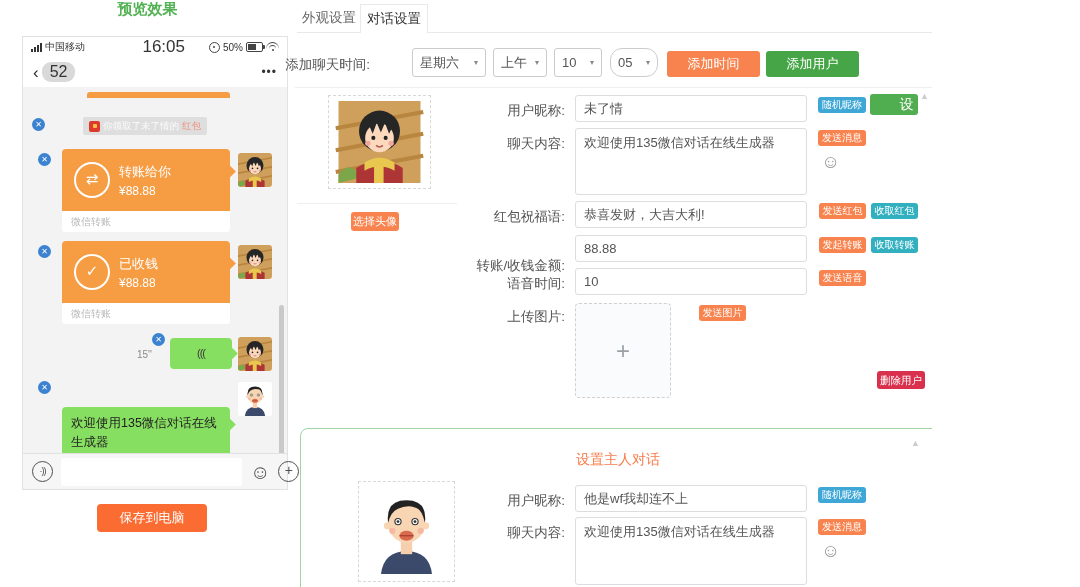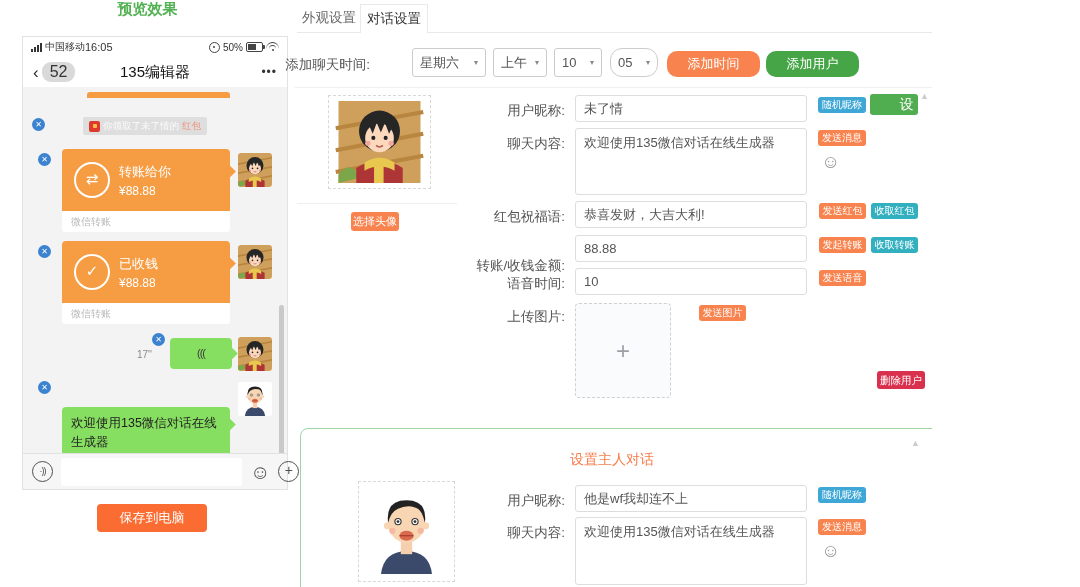--- a/index.html
+++ b/index.html
@@ -6,21 +6,21 @@
   .stage{position:relative;width:932px;height:587px;overflow:hidden;background:#fff;
          font-family:"Liberation Sans","DejaVu Sans",sans-serif;-webkit-font-smoothing:antialiased;}
   .abs{position:absolute;box-sizing:border-box;}
   
   .preview-title{left:0;top:5;width:295px;text-align:center;color:#52b152;font-size:15px;font-weight:bold;}
   .phone{left:22px;top:36px;width:266px;height:454px;background:#fff;border:1px solid #e2e2e2;}
   .statusbar{position:relative;height:20px;display:flex;align-items:center;padding:0 8px;font-size:10px;color:#333;}
   .sig{display:flex;align-items:flex-end;gap:1px;margin-right:3px;}
   .sig i{display:block;width:2px;background:#333;}
   .sig i:nth-child(1){height:3px}.sig i:nth-child(2){height:5px}.sig i:nth-child(3){height:7px}.sig i:nth-child(4){height:9px}
-  .sb-time{flex:1;text-align:left;font-size:11px;}
+  .sb-time{flex:1;text-align:right;font-size:17px;}
   .sb-right{display:flex;align-items:center;gap:3px;padding-left:24px;}
   .lock{width:9px;height:9px;border:1px solid #444;border-radius:50%;position:relative;}
   .lock:after{content:"";position:absolute;left:3px;top:3px;width:2px;height:2px;background:#444;border-radius:50%;}
   .batt{width:15px;height:8px;border:1px solid #444;border-radius:2px;position:relative;}
   .batt:before{content:"";position:absolute;left:1px;top:1px;bottom:1px;width:8px;background:#444;}
   .batt:after{content:"";position:absolute;right:-3px;top:2px;width:2px;height:4px;background:#444;border-radius:0 1px 1px 0;}
   .wifi{position:relative;width:13px;height:10px;}
   .wifi i{position:absolute;border-radius:50%;border-top:1.6px solid #444;}
   .wifi .a1{left:0;top:0;width:13px;height:13px;}
   .wifi .a2{left:3px;top:3px;width:7px;height:7px;}
@@ -61,21 +61,21 @@
   .save-btn{left:97px;top:504px;width:110px;height:28px;background:#fb6c33;border-radius:4px;color:#fff;font-size:13px;line-height:28px;text-align:center;cursor:pointer;}
   
   .tabline{left:297px;top:32px;width:668px;height:1px;background:#e9e9e9;}
   .tab{font-size:13.5px;cursor:pointer;}
   .tab.inactive{left:302px;top:9px;color:#666;}
   .tab.active{left:360px;top:4px;width:68px;height:29px;background:#fff;border:1px solid #e9e9e9;border-bottom:none;text-align:center;line-height:28px;color:#333;z-index:2;}
   .flabel{color:#555;font-size:13.5px;text-align:right;width:125px;}
   .sel{height:29px;border:1px solid #ccc;border-radius:3px;background:#fff;display:flex;align-items:center;justify-content:space-between;padding:0 7px;font-size:13px;color:#555;cursor:pointer;}
   .sel .caret{font-size:8px;color:#888;}
   .btn{color:#fff;text-align:center;border-radius:3px;cursor:pointer;}
-  .btn-lg{height:26px;line-height:26px;font-size:13px;border-radius:10px;}
+  .btn-lg{height:26px;line-height:26px;font-size:13px;}
   .btn-sm{height:16px;line-height:16px;font-size:10px;}
   .o{background:#f8834e}.g2{background:#46a546}.t{background:#33b0bf}.b{background:#3fa7d6}.r{background:#d9314d}.gm{background:#50ad50}
   .divid{background:#efefef;}
   .dashbox{border:1px dashed #d8d8d8;background:#fff;padding:5px;}
   .dashbox svg{display:block;width:100%;height:100%;}
   .tinput{height:27px;border:1px solid #ddd;border-radius:3px;padding:0 8px;font-size:13px;color:#555;outline:none;width:232px;box-sizing:border-box;}
   .tarea{border:1px solid #ddd;border-radius:3px;padding:5px 8px;font-size:13px;color:#555;outline:none;width:232px;resize:none;box-sizing:border-box;font-family:inherit;}
   .tri{font-size:9px;color:#ccc;cursor:pointer;}
   .upload{border:1px dashed #d0d0d0;border-radius:4px;background:#fafbfc;display:flex;align-items:center;justify-content:center;font-size:24px;color:#9aa0a6;cursor:pointer;}
   .smiley-e{font-size:19px;color:#999;cursor:pointer;line-height:1;}
@@ -110,21 +110,20 @@
             <i class="a1"></i>
             <i class="a2"></i>
             <i class="a3"></i>
           </span>
       </span>
     </div>
 
     <div class="navbar">
       <span class="back">‹</span>
       <span class="badge">52</span>
-      <span class="nav-title">135编辑器</span>
       <span class="nav-menu">•••</span>
     </div>
 
     <div class="chat">
 
       <div class="abs" style="left:64px;top:5px;width:143px;">
         <div class="rp-top"></div>
       </div>
 
       <div class="abs xbtn" style="left:9px;top:31px;">✕</div>
@@ -190,21 +189,21 @@
             <path d="M19 25 L22 17 L25 24 L28 16 L31 23 L34 16 L37 24 L40 18 L42 26 L42 20 Q40 10 30 10 Q20 10 18 20 Z" fill="#262626"></path>
             <circle cx="25.5" cy="27" r="1.5" fill="#222"></circle>
             <circle cx="34.5" cy="27" r="1.5" fill="#222"></circle>
             <circle cx="21.5" cy="31" r="2" fill="#f2a7a0"></circle>
             <circle cx="38.5" cy="31" r="2" fill="#f2a7a0"></circle>
             <path d="M27.5 32.5 q2.5 2.3 5 0" stroke="#b05a50" stroke-width="1.2" fill="none"></path>
           </svg>
       </div>
 
       <div class="abs xbtn" style="left:129px;top:246px;">✕</div>
-      <div class="abs dur" style="left:114px;top:262px;">17''</div>
+      <div class="abs dur" style="left:114px;top:262px;">15''</div>
       <div class="abs gbubble voice-b" style="left:147px;top:251px;">
         <span class="tail" style="top:11px;"></span>
         <span>(((</span>
       </div>
       <div class="abs avatar" style="left:215px;top:250px;">
         <svg viewBox="0 0 60 60">
             <rect width="60" height="60" fill="#cfa05b"></rect>
             <path d="M-2 20 L62 8 M-2 36 L62 24 M-2 52 L62 40" stroke="#b8863f" stroke-width="3"></path>
             <path d="M0 54 Q8 42 16 56 L0 60 Z" fill="#7ca64a"></path>
             <path d="M13 49 Q30 38 47 49 L47 60 L13 60 Z" fill="#ad3535"></path>
@@ -332,21 +331,21 @@
 
   <div class="abs flabel" style="left:440px;top:308px;">上传图片:</div>
   <div class="abs upload" style="left:575px;top:303px;width:96px;height:95px;">
     <span>+</span>
   </div>
   <div class="abs btn btn-sm o" style="left:699px;top:305px;width:47px;">发送图片</div>
   <div class="abs btn r" style="left:877px;top:371px;width:48px;height:18px;line-height:18px;font-size:10.5px;">删除用户</div>
 
   <div class="abs sec2" style="left:300px;top:428px;width:640px;height:175px;"></div>
   <div class="abs tri" style="left:911px;top:438px;">▲</div>
-  <div class="abs sec2-title" style="left:292px;top:451px;width:640px;">设置主人对话</div>
+  <div class="abs sec2-title" style="left:298px;top:451px;width:640px;">设置主人对话</div>
 
   <div class="abs dashbox" style="left:358px;top:481px;width:97px;height:101px;">
     <svg viewBox="0 0 60 60">
         <rect width="60" height="60" fill="#fff"></rect>
         <path d="M12 60 Q14 44 30 44 Q46 44 48 60 Z" fill="#3b4a6b"></path>
         <rect x="26" y="37" width="8" height="9" fill="#f6cfae"></rect>
         <ellipse cx="30" cy="24" rx="13" ry="14" fill="#f8d6b3"></ellipse>
         <path d="M17 24 Q15 8 30 8 Q45 8 43 24 Q41 14 36 13 Q30 11 24 14 Q19 16 17 24 Z" fill="#222"></path>
         <circle cx="16.5" cy="26" r="2.5" fill="#f8d6b3"></circle>
         <circle cx="43.5" cy="26" r="2.5" fill="#f8d6b3"></circle>

